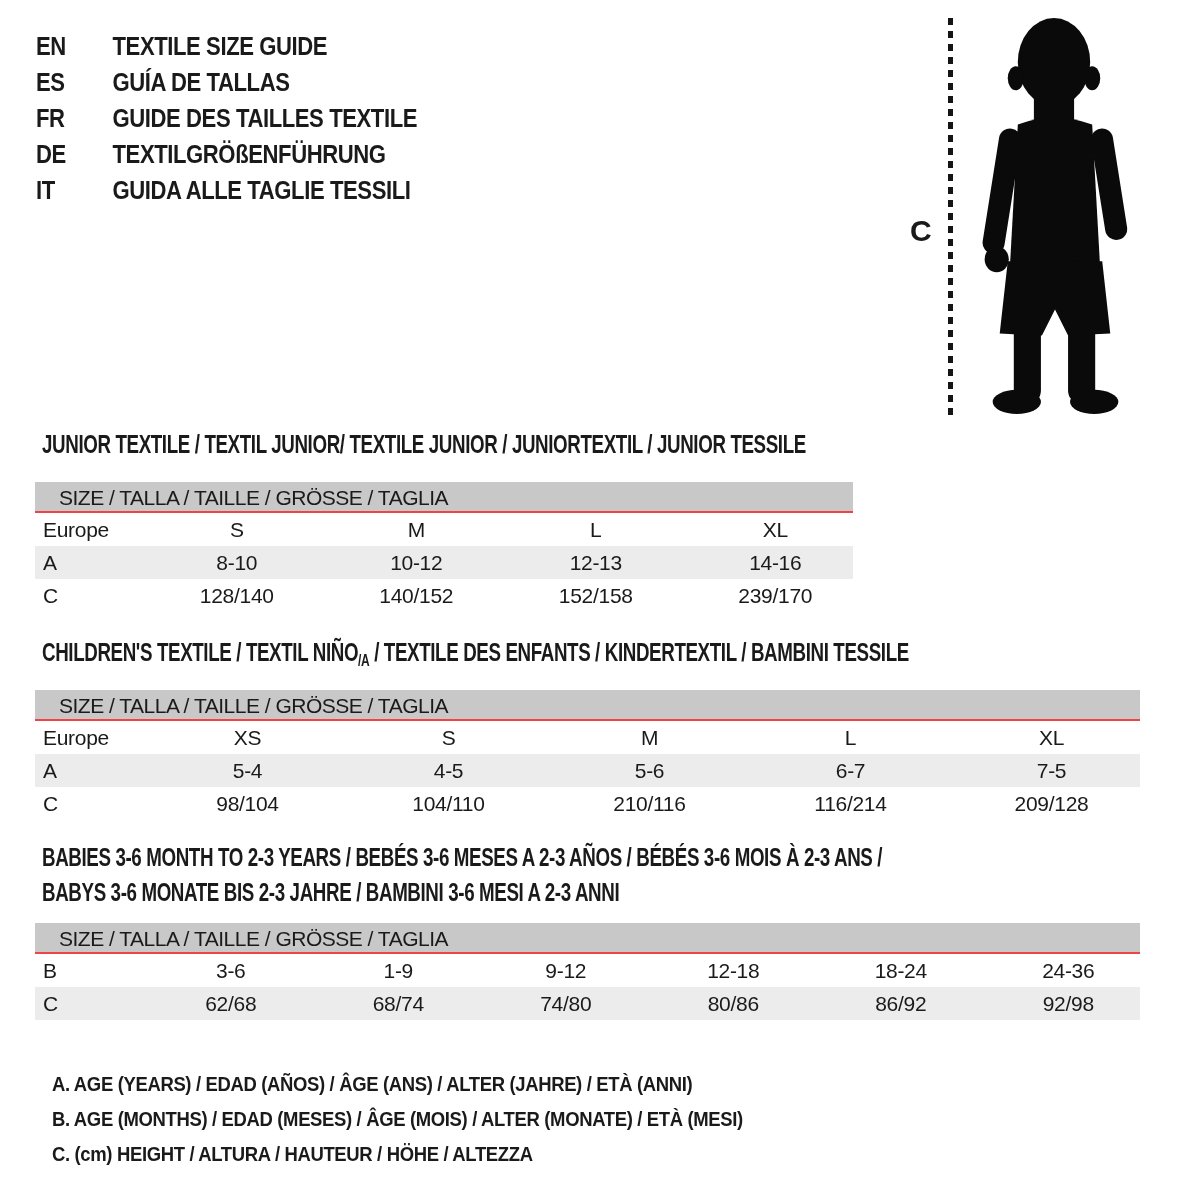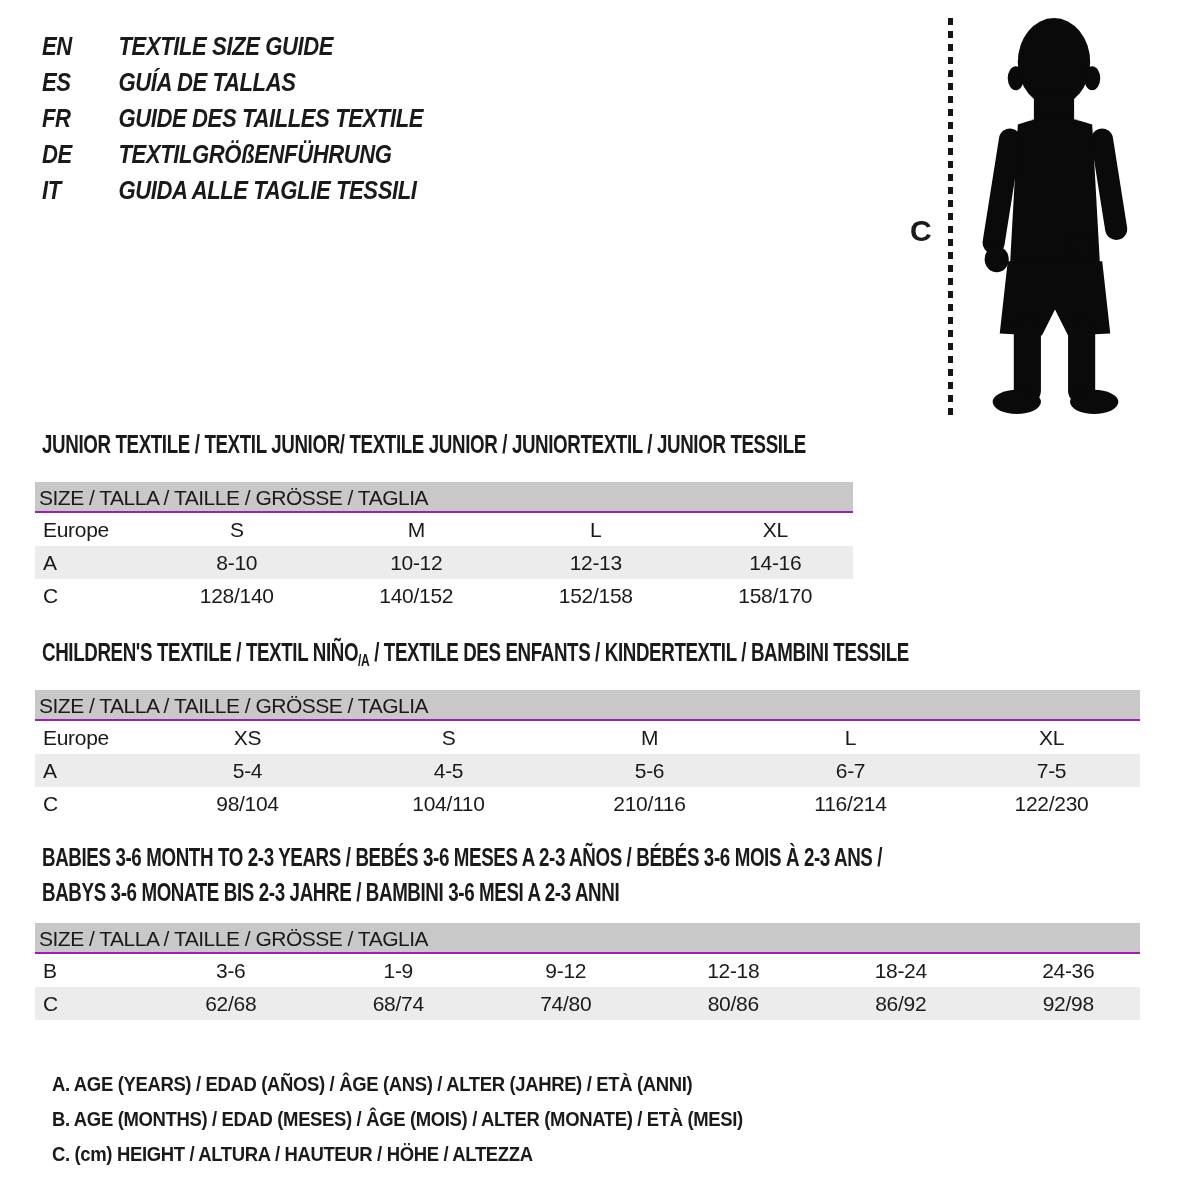--- a/index.html
+++ b/index.html
@@ -6,21 +6,21 @@
   html,body { width:1200px; height:1200px; }
   body {
     position:relative;
     background:#ffffff;
     color:#1a1a1a;
     font-family:"Liberation Sans", sans-serif;
     overflow:hidden;
   }
 
   
-  .lang-list { position:absolute; left:42px; top:28px;font-style:italic; }
+  .lang-list { position:absolute; left:36px; top:28px; }
   .lang-row { display:flex; height:36px; align-items:center;
               font-weight:700; font-size:26px; letter-spacing:-0.5px;
               transform:scaleX(0.85); transform-origin:left center; white-space:nowrap; }
   .lang-code { width:90px; }
 
   
   .measure-line { position:absolute; left:948px; top:18px; width:5px; height:398px;
                   background:repeating-linear-gradient(to bottom, #141414 0 7px, transparent 7px 13px); }
   .measure-label { position:absolute; left:910px; top:214px; font-size:30px; font-weight:700; }
   .silhouette { position:absolute; left:968px; top:16px; width:176px; height:402px; }
@@ -35,22 +35,22 @@
   #babies-title-1 { top:843px; }
   #babies-title-2 { top:878px; }
 
   
   .size-table { position:absolute; left:35px; }
   #junior-table   { top:482px; width:818px; }
   #children-table { top:690px; width:1105px; }
   #babies-table   { top:923px; width:1105px; }
 
   .band { height:31px; line-height:31px; background:#c8c8c8;
-          border-bottom:2px solid #a21caf;
-          font-size:21px; letter-spacing:-0.5px; padding-left:4px;
+          border-bottom:2px solid #ef4444;
+          font-size:21px; letter-spacing:-0.5px; padding-left:24px;
           white-space:nowrap; overflow:hidden; }
   .t-row { display:flex; height:33px; align-items:center; font-size:21px; letter-spacing:-0.3px;gap:24px; }
   .t-row.shaded { background:#ececec; }
   .t-label { width:100px; padding-left:8px; flex:0 0 auto; }
   .t-cell { flex:1 1 0; text-align:center; }
 
   
   .legend { position:absolute; left:52px; top:1066px; }
   .legend-line { height:35px; display:flex; align-items:center;
                  font-weight:700; font-size:21px; letter-spacing:-0.4px;
@@ -118,21 +118,21 @@
       <div class="t-cell">8-10</div>
       <div class="t-cell">10-12</div>
       <div class="t-cell">12-13</div>
       <div class="t-cell">14-16</div>
     </div>
     <div class="t-row">
       <div class="t-label">C</div>
       <div class="t-cell">128/140</div>
       <div class="t-cell">140/152</div>
       <div class="t-cell">152/158</div>
-      <div class="t-cell">158/170</div>
+      <div class="t-cell">239/170</div>
     </div>
   </div>
 
 <div id="children-title" class="sec-title"><span>CHILDREN'S TEXTILE / TEXTIL NIÑO</span><sub>/A</sub><span> / TEXTILE DES ENFANTS / KINDERTEXTIL / BAMBINI TESSILE</span></div>
 <div id="children-table" class="size-table">
   <div class="band">SIZE / TALLA / TAILLE / GRÖSSE / TAGLIA</div>
 <div class="t-row">
       <div class="t-label">Europe</div>
       <div class="t-cell">XS</div>
       <div class="t-cell">S</div>
@@ -147,21 +147,21 @@
       <div class="t-cell">5-6</div>
       <div class="t-cell">6-7</div>
       <div class="t-cell">7-5</div>
     </div>
     <div class="t-row">
       <div class="t-label">C</div>
       <div class="t-cell">98/104</div>
       <div class="t-cell">104/110</div>
       <div class="t-cell">210/116</div>
       <div class="t-cell">116/214</div>
-      <div class="t-cell">122/230</div>
+      <div class="t-cell">209/128</div>
     </div>
   </div>
 
 <div id="babies-title-1" class="sec-title">BABIES 3-6 MONTH TO 2-3 YEARS / BEBÉS 3-6 MESES A 2-3 AÑOS / BÉBÉS 3-6 MOIS À 2-3 ANS /</div>
 <div id="babies-title-2" class="sec-title">BABYS 3-6 MONATE BIS 2-3 JAHRE / BAMBINI 3-6 MESI A 2-3 ANNI</div>
 <div id="babies-table" class="size-table">
   <div class="band">SIZE / TALLA / TAILLE / GRÖSSE / TAGLIA</div>
 <div class="t-row">
       <div class="t-label">B</div>
       <div class="t-cell">3-6</div>

